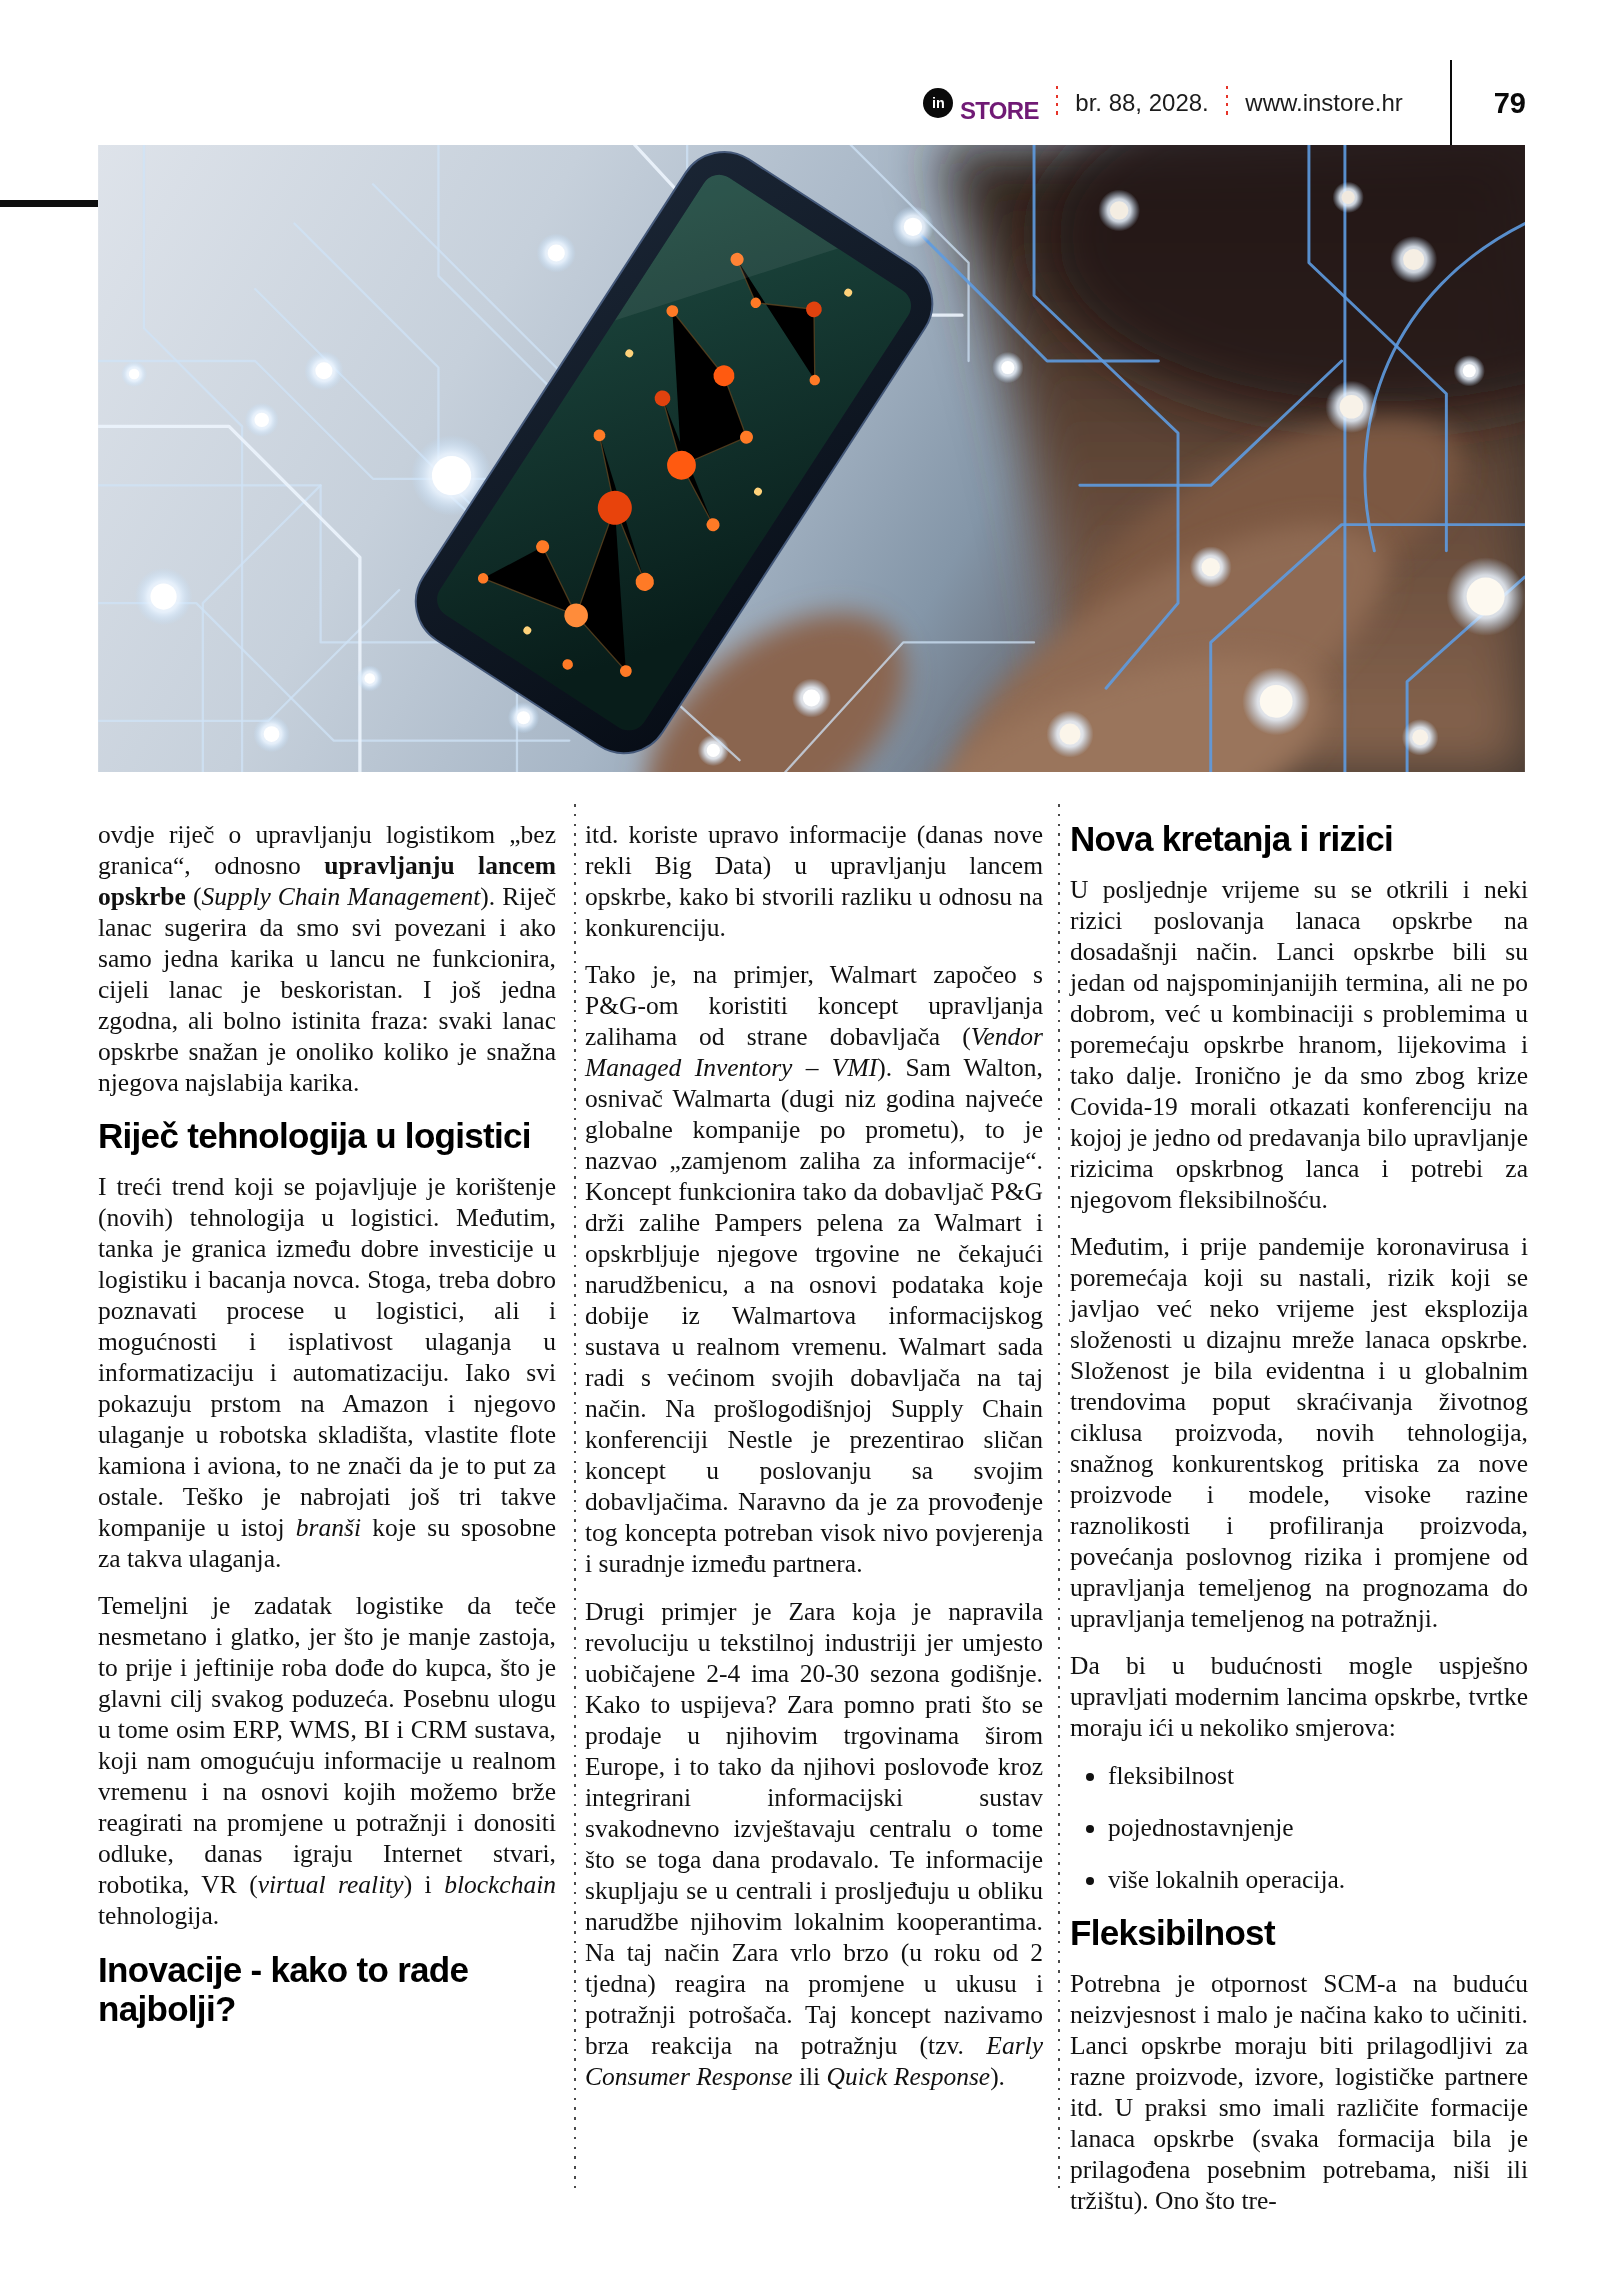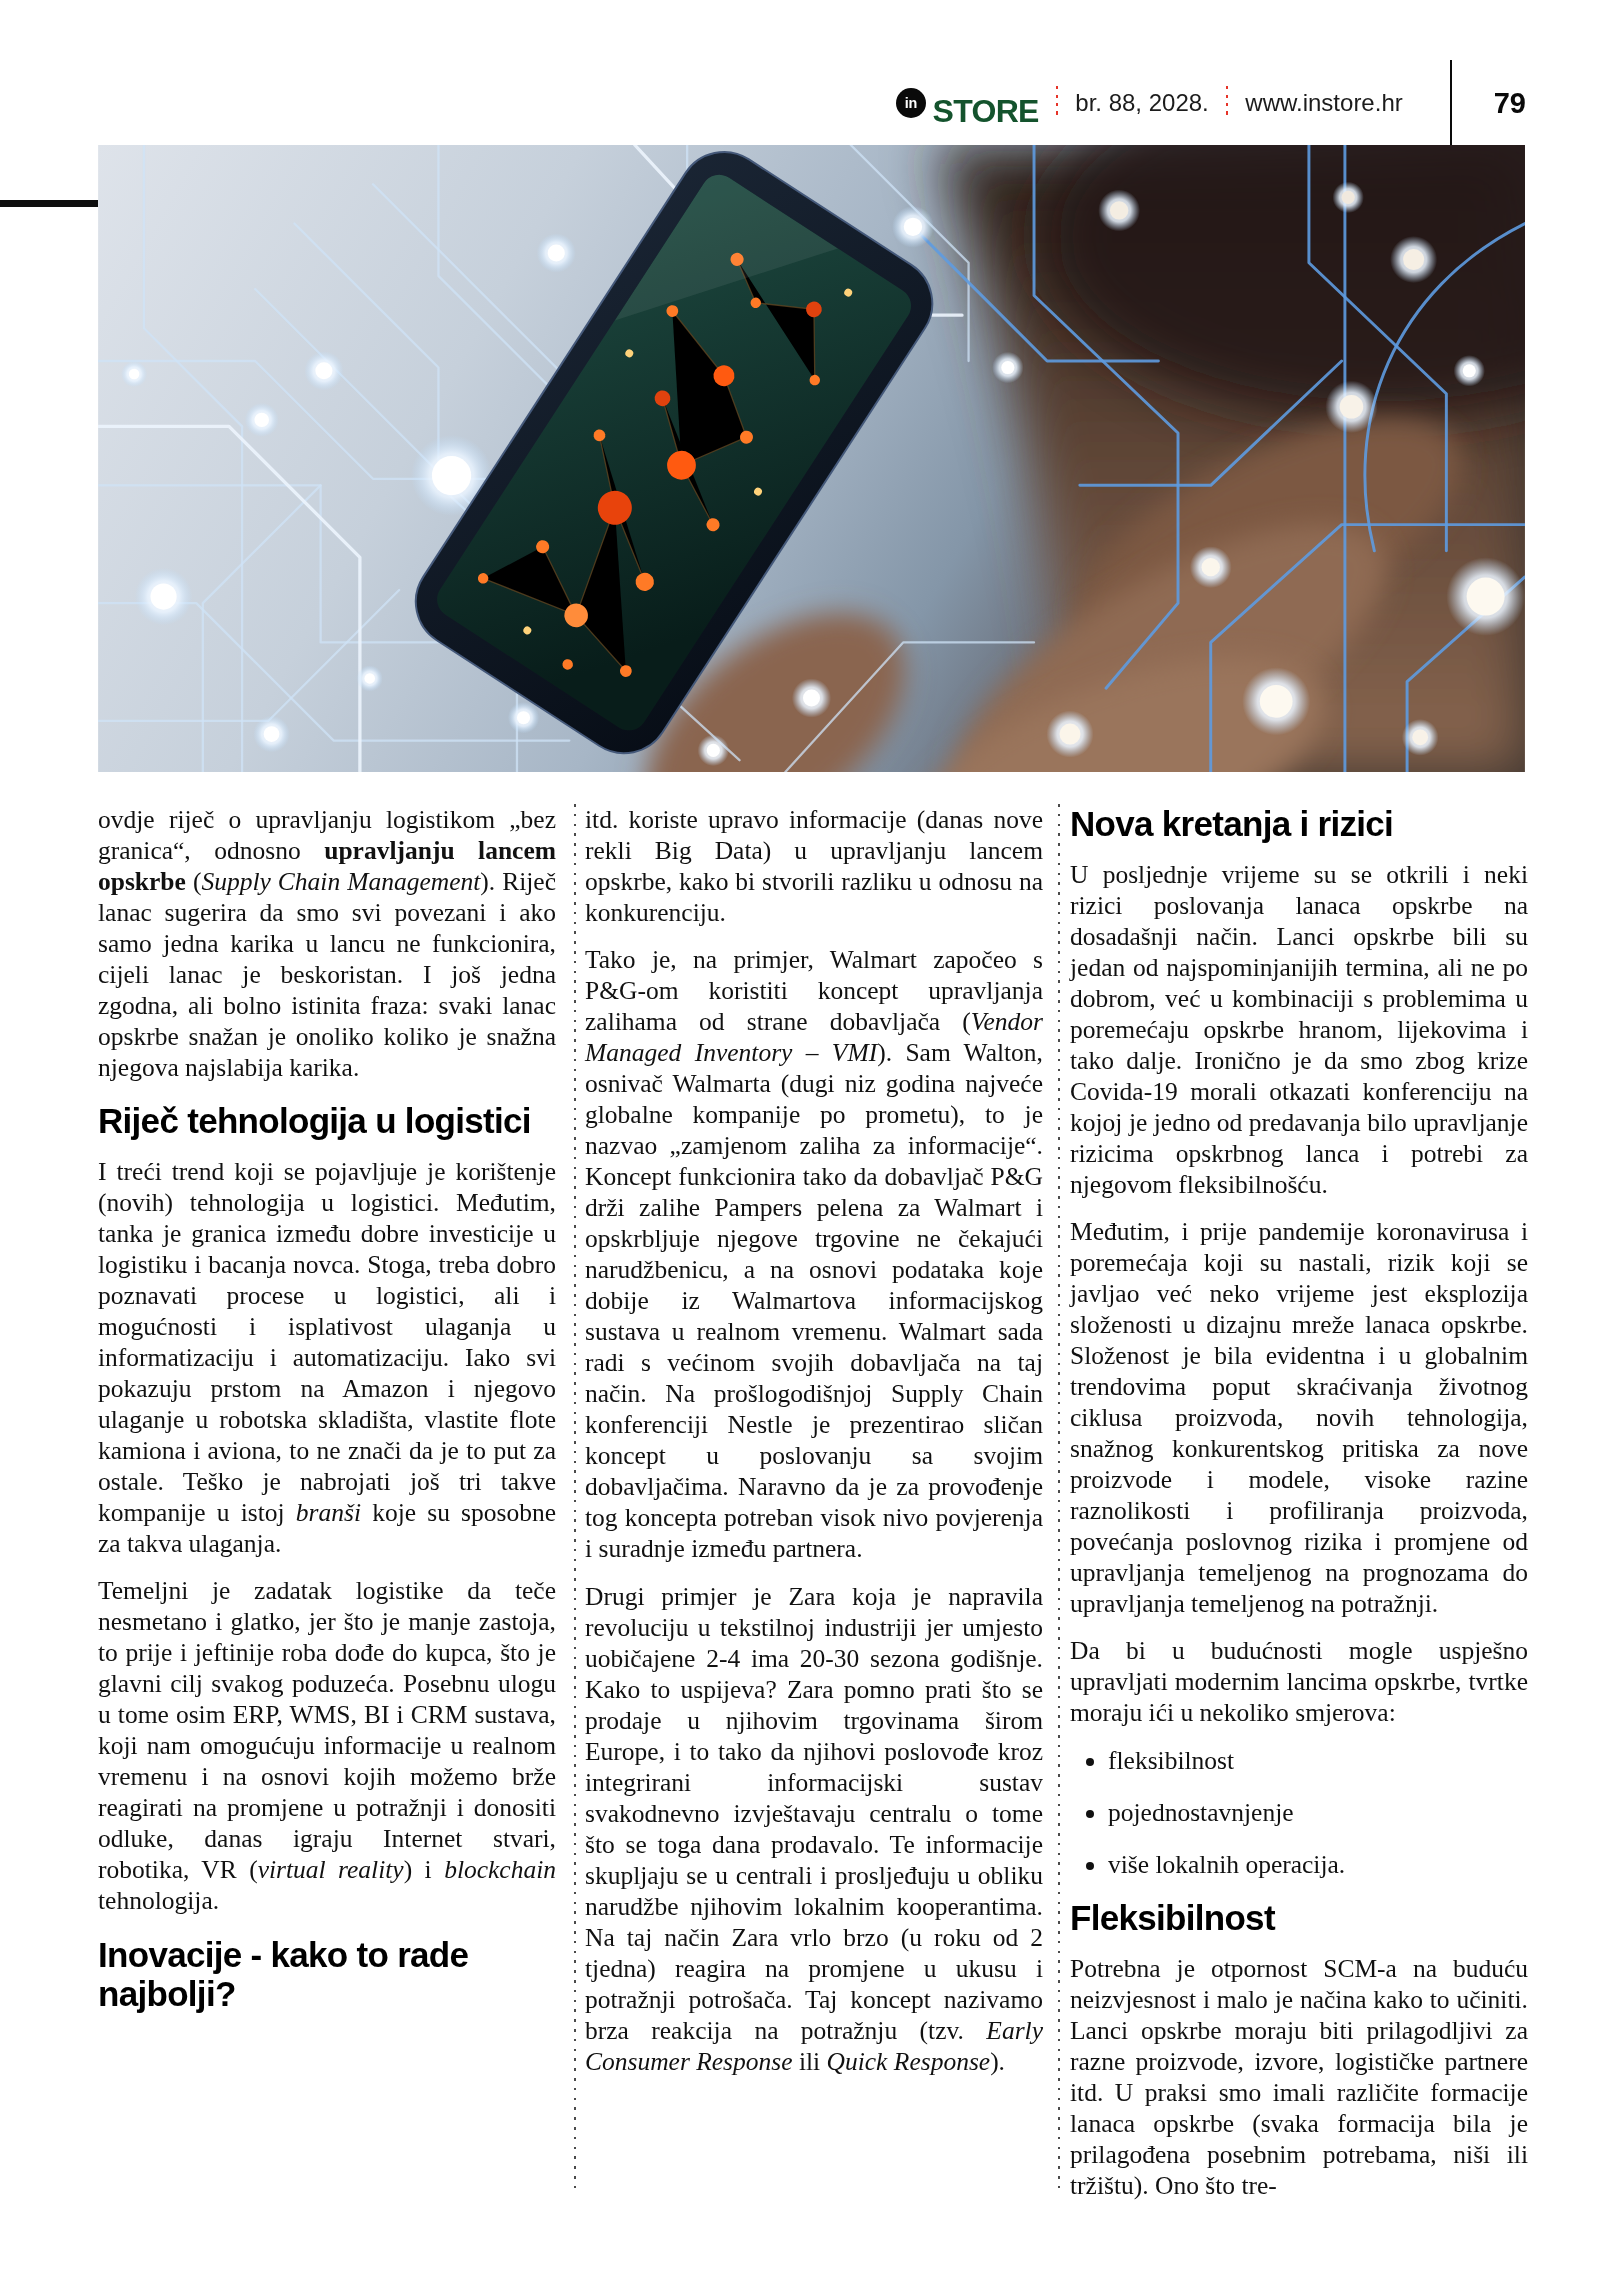--- a/index.html
+++ b/index.html
@@ -5,37 +5,37 @@
   html,body{margin:0;padding:0;background:#ffffff;}
   body{width:1623px;height:2295px;position:relative;overflow:hidden;
        font-family:"Liberation Serif",serif;color:#111;}
 
   
   .page-header{position:absolute;top:60px;right:97px;height:86px;
                display:flex;align-items:center;font-family:"Liberation Sans",sans-serif;}
   .logo-circle{width:30px;height:30px;border-radius:50%;background:#0a0a0a;color:#fff;
                display:flex;align-items:center;justify-content:center;
                font-weight:700;font-size:14.4px;letter-spacing:0;}
-  .logo-store{font-weight:700;font-size:32px;letter-spacing:-0.7px;color:#14532d;margin-left:6.5px;margin-top:16px;}
+  .logo-store{font-weight:700;font-size:24px;letter-spacing:-0.7px;color:#701a75;margin-left:6.5px;margin-top:16px;}
   .red-dots{width:2.6px;height:34px;margin:0 17px;
             background-image:repeating-linear-gradient(to bottom,#e63329 0 3.3px,transparent 3.3px 8.5px);}
   .hdr-txt{font-size:24px;color:#1c1c1c;}
   .hdr-divider{width:2px;height:86px;background:#0a0a0a;margin:0 42px 0 47px;}
   .hdr-page{font-weight:700;font-size:29px;color:#0a0a0a;}
 
   
   .edge-tick{position:absolute;left:0;top:200px;width:98px;height:7.2px;background:#0e0e0e;}
 
   
   .hero{position:absolute;left:98px;top:145px;width:1427px;height:627px;overflow:hidden;}
   .hero svg{display:block;}
 
   
   .content{position:absolute;left:98px;top:801px;width:1427px;}
-  .col{position:absolute;top:3px;width:458px;}
+  .col{position:absolute;top:18px;width:458px;}
   .col-1{left:0;} .col-2{left:487px;} .col-3{left:972px;}
   .col-sep{position:absolute;top:2.6px;width:2px;height:1385px;
            background-image:repeating-linear-gradient(to bottom,#4a4a4a 0 2.6px,transparent 2.6px 9.8px);}
   .sep-1{left:476px;} .sep-2{left:960px;}
 
   .col p{font-size:25.5px;line-height:31px;text-align:justify;margin:0 0 16.4px;}
   .col p em{font-style:italic;}
   .col p strong{font-weight:700;}
   .subhead{font-family:"Liberation Sans",sans-serif;font-weight:700;
            font-size:35px;line-height:39px;letter-spacing:-0.7px;color:#000;

